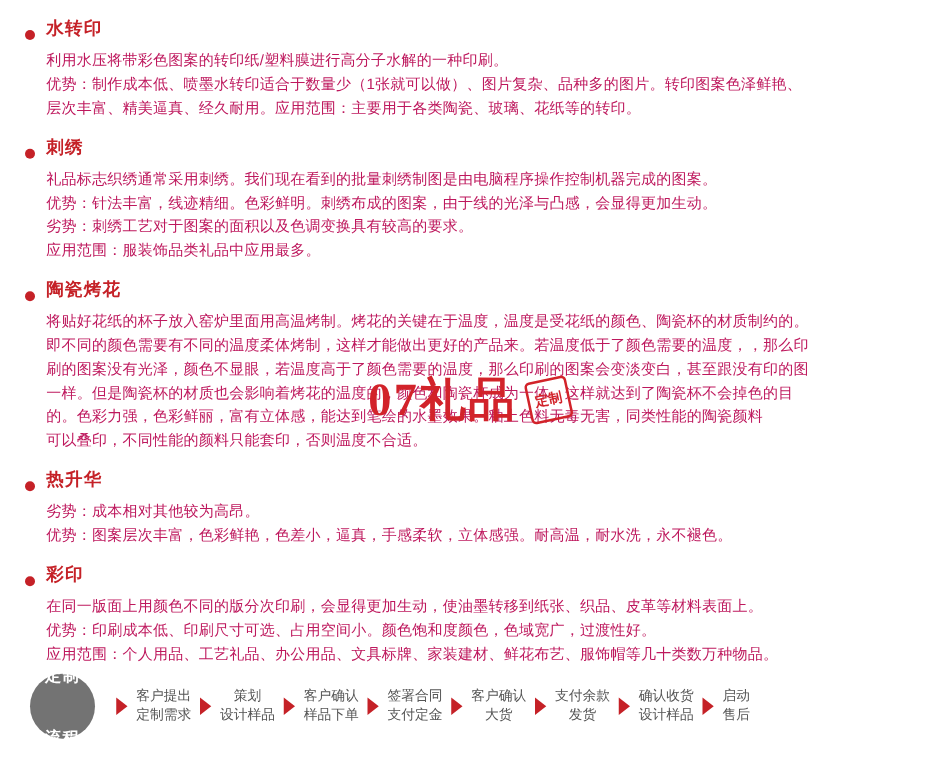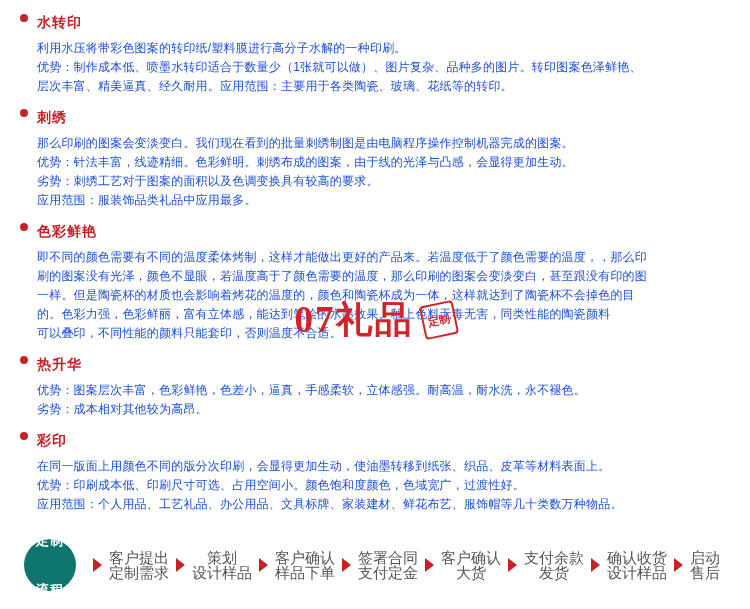--- a/index.html
+++ b/index.html
@@ -15,42 +15,42 @@
   }
   .page {
     position: relative;
     width: 750px;
     height: 609px;
     padding: 14px 20px 0 20px;
   }
   .section { margin-bottom: 13px; }
   .sec-head {
     display: flex;
-    align-items: flex-start;
+    align-items: flex-end;
     margin-bottom: 7px;
   }
   .bullet {
     width: 8px;
     height: 8px;
     border-radius: 50%;
     background: #c52127;
     margin-right: 9px;
     flex: 0 0 auto;
   }
   .sec-title {
     color: #c52127;
     font-size: 14px;
     font-weight: bold;
     letter-spacing: 1px;
   }
   .sec-body { padding-left: 17px; }
   .line {
     font-size: 12px;
     line-height: 19px;
-    color: #1d4ed8;
+    color: #be185d;
     letter-spacing: 0.2px;
   }
   
   .watermark {
     position: absolute;
     left: 0;
     right: 0;
     top: 288px;
     height: 64px;
     display: flex;
@@ -90,21 +90,21 @@
     width: 750px;
     height: 88px;
     display: flex;
     align-items: center;
     padding-left: 24px;
   }
   .flow-badge {
     width: 52px;
     height: 52px;
     border-radius: 50%;
-    background: #0f766e;
+    background: #737373;
     color: #fff;
     font-size: 13px;
     font-weight: bold;
     line-height: 15px;
     display: flex;
     flex-direction: column;
     align-items: center;
     justify-content: center;
     flex: 0 0 auto;
     letter-spacing: 1px;
@@ -118,21 +118,21 @@
   .arrow {
     width: 0;
     height: 0;
     border-top: 7px solid transparent;
     border-bottom: 7px solid transparent;
     border-left: 9px solid #c52127;
     margin: 0 7px;
     flex: 0 0 auto;
   }
   .step {
-    font-size: 15px;
+    font-size: 11px;
     color: #555;
     line-height: 15px;
     text-align: center;
     white-space: nowrap;
   }
 </style>
 </head>
 <body>
 
 <div class="page">
@@ -148,49 +148,50 @@
       <div class="line">层次丰富、精美逼真、经久耐用。应用范围：主要用于各类陶瓷、玻璃、花纸等的转印。</div>
     </div>
   </div>
 
   <div class="section">
     <div class="sec-head">
       <span class="bullet"></span>
       <span class="sec-title">刺绣</span>
     </div>
     <div class="sec-body">
-      <div class="line">那么印刷的图案会变淡变白。我们现在看到的批量刺绣制图是由电脑程序操作控制机器完成的图案。</div>
+      <div class="line">礼品标志织绣通常采用刺绣。我们现在看到的批量刺绣制图是由电脑程序操作控制机器完成的图案。</div>
       <div class="line">优势：针法丰富，线迹精细。色彩鲜明。刺绣布成的图案，由于线的光泽与凸感，会显得更加生动。</div>
       <div class="line">劣势：刺绣工艺对于图案的面积以及色调变换具有较高的要求。</div>
       <div class="line">应用范围：服装饰品类礼品中应用最多。</div>
     </div>
   </div>
 
   <div class="section">
     <div class="sec-head">
       <span class="bullet"></span>
-      <span class="sec-title">色彩鲜艳</span>
-    </div>
-    <div class="sec-body">
+      <span class="sec-title">陶瓷烤花</span>
+    </div>
+    <div class="sec-body">
+      <div class="line">将贴好花纸的杯子放入窑炉里面用高温烤制。烤花的关键在于温度，温度是受花纸的颜色、陶瓷杯的材质制约的。</div>
       <div class="line">即不同的颜色需要有不同的温度柔体烤制，这样才能做出更好的产品来。若温度低于了颜色需要的温度，，那么印</div>
       <div class="line">刷的图案没有光泽，颜色不显眼，若温度高于了颜色需要的温度，那么印刷的图案会变淡变白，甚至跟没有印的图</div>
       <div class="line">一样。但是陶瓷杯的材质也会影响着烤花的温度的，颜色和陶瓷杯成为一体，这样就达到了陶瓷杯不会掉色的目</div>
       <div class="line">的。色彩力强，色彩鲜丽，富有立体感，能达到笔绘的水墨效果。釉上色料无毒无害，同类性能的陶瓷颜料</div>
       <div class="line">可以叠印，不同性能的颜料只能套印，否则温度不合适。</div>
     </div>
   </div>
 
   <div class="section">
     <div class="sec-head">
       <span class="bullet"></span>
       <span class="sec-title">热升华</span>
     </div>
     <div class="sec-body">
+      <div class="line">劣势：成本相对其他较为高昂。</div>
       <div class="line">优势：图案层次丰富，色彩鲜艳，色差小，逼真，手感柔软，立体感强。耐高温，耐水洗，永不褪色。</div>
-      <div class="line">劣势：成本相对其他较为高昂。</div>
     </div>
   </div>
 
   <div class="section">
     <div class="sec-head">
       <span class="bullet"></span>
       <span class="sec-title">彩印</span>
     </div>
     <div class="sec-body">
       <div class="line">在同一版面上用颜色不同的版分次印刷，会显得更加生动，使油墨转移到纸张、织品、皮革等材料表面上。</div>

